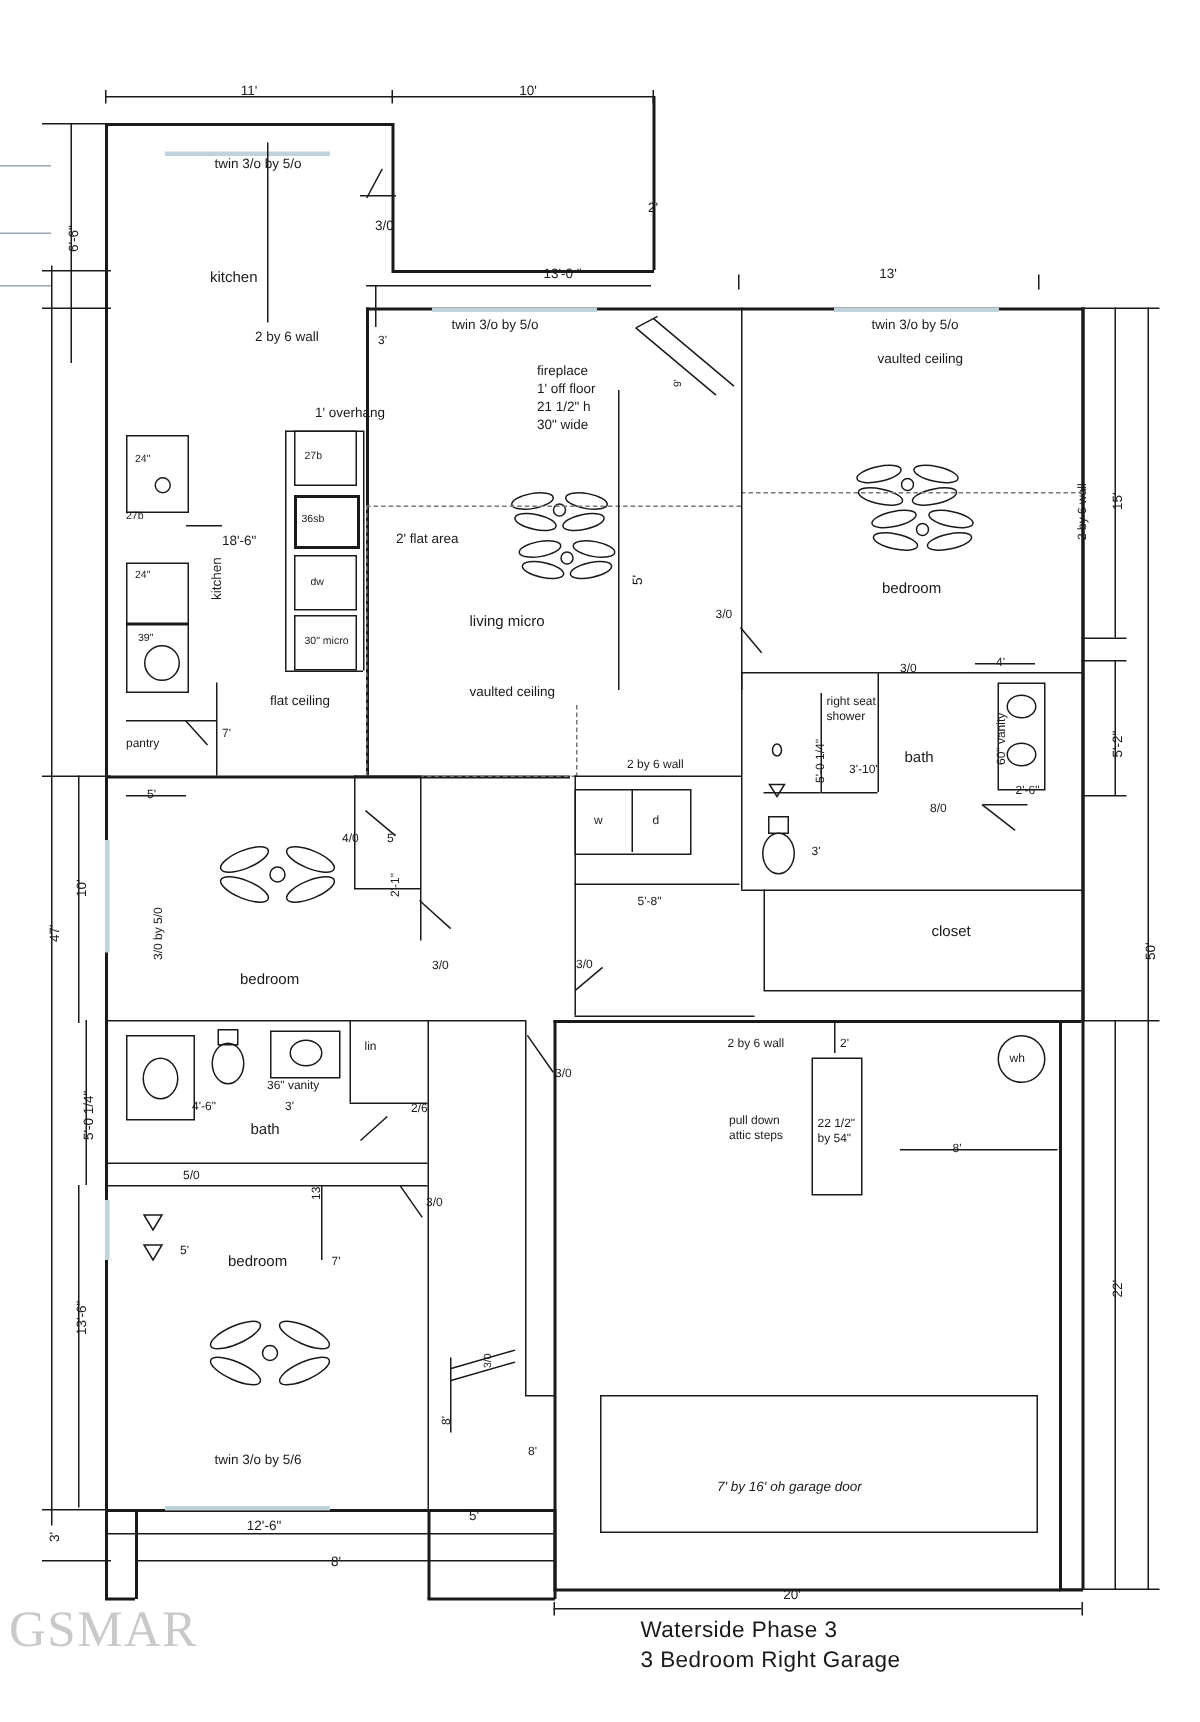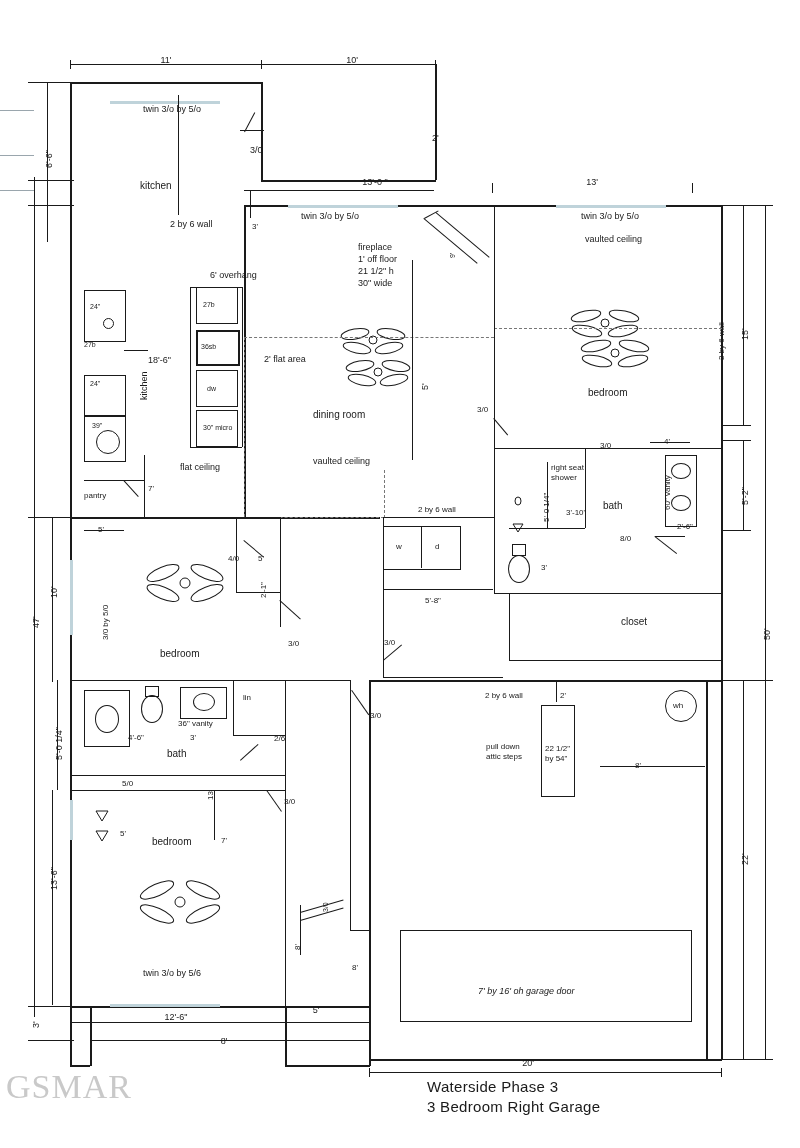--- a/index.html
+++ b/index.html
@@ -146,24 +146,24 @@
 1' off floor
 21 1/2" h
 30" wide</div>
 
   <div class="ln" style="left:424px;top:218px;width:70px;height:1px;transform:rotate(40deg);transform-origin:left top;"></div>
   <div class="ln" style="left:436px;top:212px;width:70px;height:1px;transform:rotate(40deg);transform-origin:left top;"></div>
   <div class="ln" style="left:424px;top:218px;width:16px;height:1px;transform:rotate(-28deg);transform-origin:left top;"></div>
   <div class="txt rot xs" style="left:447px;top:258px;">9'</div>
 
   <div class="txt" style="left:264px;top:354px;">2' flat area</div>
-  <div class="txt" style="left:313px;top:409px;font-size:10px;">dining room</div>
+  <div class="txt" style="left:313px;top:409px;font-size:10px;">living micro</div>
   <div class="txt" style="left:313px;top:456px;">vaulted ceiling</div>
   <div class="txt" style="left:180px;top:462px;">flat ceiling</div>
-  <div class="txt" style="left:210px;top:270px;">6' overhang</div>
+  <div class="txt" style="left:210px;top:270px;">1' overhang</div>
 
   <div class="fan" style="left:340px;top:318px;">
     <svg width="66" height="44" viewBox="0 0 66 44">
       <ellipse cx="33" cy="22" rx="4" ry="4" fill="none" stroke="#1a1a1a"></ellipse>
       <ellipse cx="15" cy="16" rx="14" ry="5" fill="none" stroke="#1a1a1a" transform="rotate(-10 15 16)"></ellipse>
       <ellipse cx="51" cy="16" rx="14" ry="5" fill="none" stroke="#1a1a1a" transform="rotate(10 51 16)"></ellipse>
       <ellipse cx="17" cy="30" rx="14" ry="5" fill="none" stroke="#1a1a1a" transform="rotate(12 17 30)"></ellipse>
       <ellipse cx="49" cy="30" rx="14" ry="5" fill="none" stroke="#1a1a1a" transform="rotate(-12 49 30)"></ellipse>
     </svg>
   </div>

